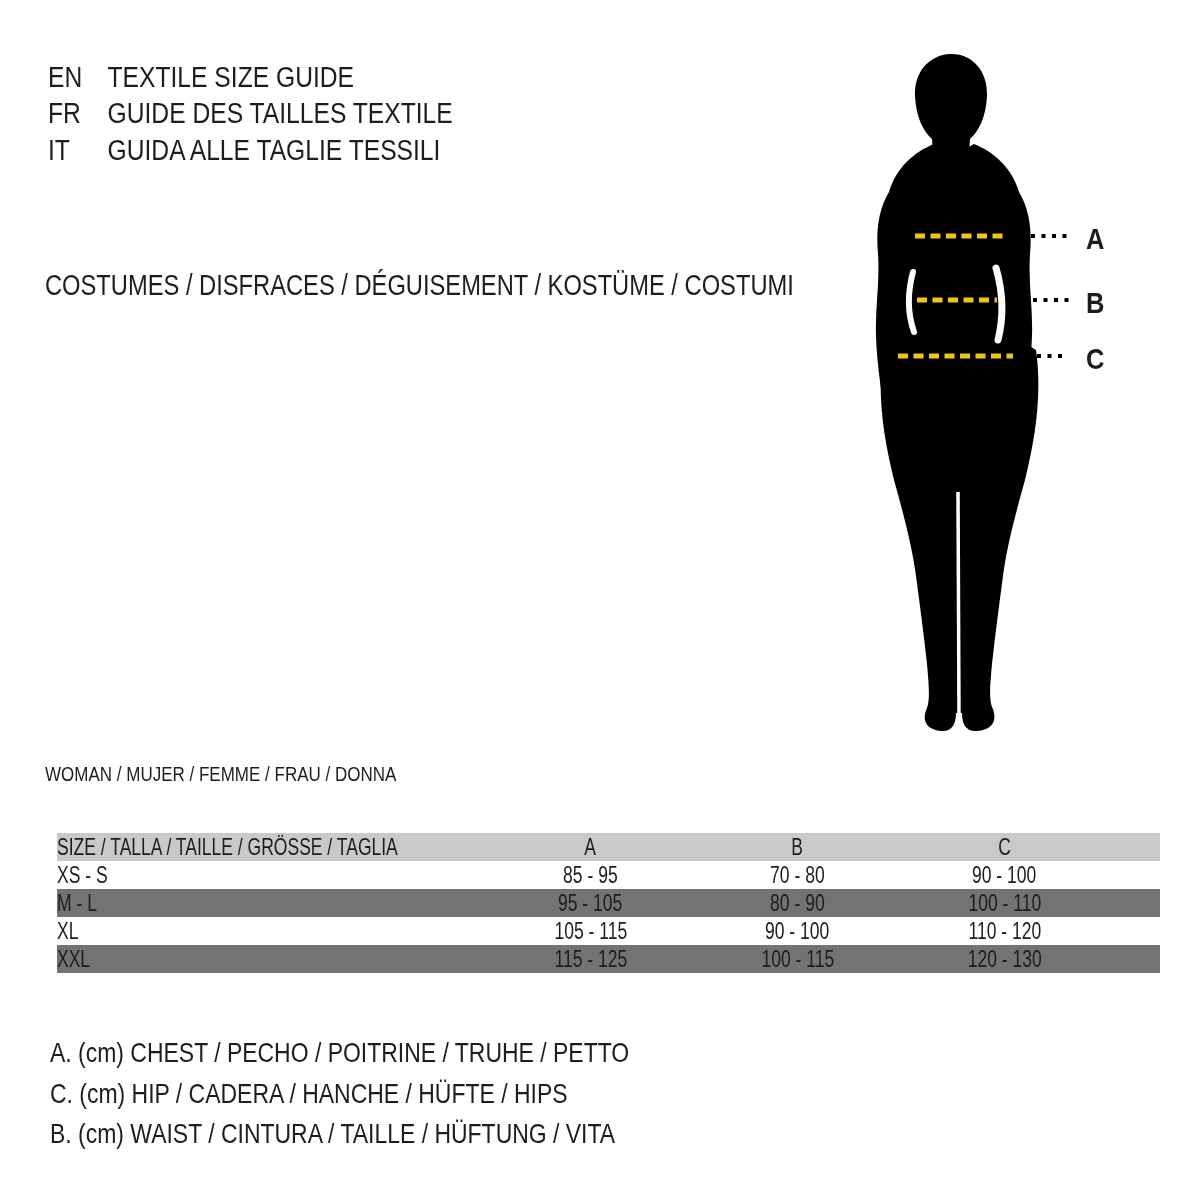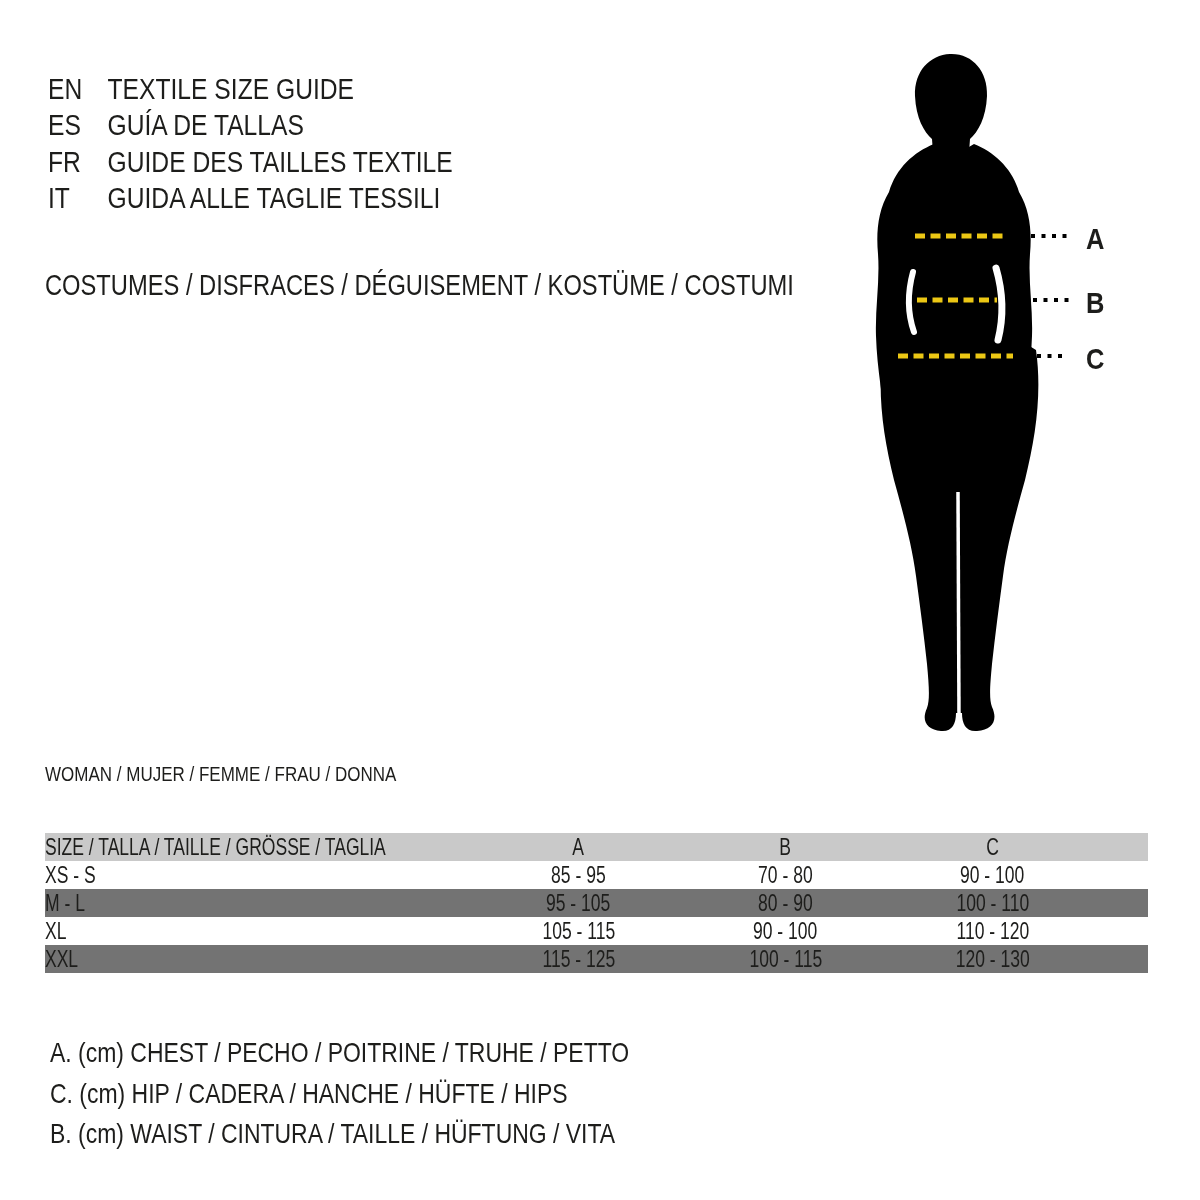--- a/index.html
+++ b/index.html
@@ -14,57 +14,56 @@
   .abs { position: absolute; }
 
   
   .cx { display: inline-block; transform-origin: 0 50%; white-space: nowrap; }
   .sx85 { transform: scaleX(.85); }
   .sx82 { transform: scaleX(.82); }
   .sx79 { transform: scaleX(.79); }
   .cxc { display: inline-block; transform: scaleX(.73); transform-origin: 50% 50%; white-space: nowrap; }
 
   
-  .lang-block { left: 48px; top: 59px; margin-top: 12px; }
+  .lang-block { left: 48px; top: 59px; }
   .lang-row { height: 36.4px; display: block; font-size: 29px; line-height: 36.4px; }
   .lang-code { display: inline-block; width: 70px; }
   .lang-title { display: inline-block; }
 
   
   .category-title { left: 45px; top: 268px; font-size: 30px; font-weight: normal; line-height: 34px; }
 
   
   .figure-svg { left: 850px; top: 40px; width: 280px; height: 700px; }
   .measure-label { left: 1086px; font-size: 30px; font-weight: bold; line-height: 30px; }
   .measure-label .cx { transform-origin: 0 50%; }
 
   
   .section-title { left: 45px; top: 758px; font-size: 20px; line-height: 32px; text-align: right; }
 
   
   .size-table-wrap { left: 45px; top: 833px; width: 1103px; }
-  table.size-table { border-collapse: collapse; width: 1103px; table-layout: fixed; font-size: 24px; }
+  table.size-table { border-collapse: collapse; width: 1103px; table-layout: fixed; font-size: 24px; margin-left: 12px; }
   table.size-table td, table.size-table th { font-weight: normal; padding: 0; overflow: hidden; }
   tr.head-row { background: #c9c9c9; height: 25px; }
   tr.data-row { height: 24px; }
   tr.data-row.alt { background: #737373; }
   td.c-size, th.c-size { text-align: left; padding-left: 4px; }
   td.c-val, th.c-val { text-align: center; }
   .cell-l { display: inline-block; transform: scaleX(.73); transform-origin: 0 50%; white-space: nowrap; }
 
   
   .legend-block { left: 50px; top: 1033px; }
   .legend-line { height: 40.5px; font-size: 28px; line-height: 40.5px; }
 </style>
 </head>
 <body>
 
 <div class="abs lang-block">
   <div class="lang-row"><span class="cx sx85"><span class="lang-code">EN</span><span class="lang-title">TEXTILE SIZE GUIDE</span></span></div>
-  <div class="lang-row"><span class="cx sx85"><span class="lang-code">ES</span><span class="lang-title">GUÍA DE TALLAS</span></span></div>
   <div class="lang-row"><span class="cx sx85"><span class="lang-code">FR</span><span class="lang-title">GUIDE DES TAILLES TEXTILE</span></span></div>
   <div class="lang-row"><span class="cx sx85"><span class="lang-code">IT</span><span class="lang-title">GUIDA ALLE TAGLIE TESSILI</span></span></div>
 </div>
 
 <div class="abs category-title"><span class="cx sx79">COSTUMES / DISFRACES / DÉGUISEMENT / KOSTÜME / COSTUMI</span></div>
 
 <svg class="abs figure-svg" viewBox="0 0 280 700" xmlns="http://www.w3.org/2000/svg">
 
   <path d="M 100 14 C 122 13 138 31 137 56 C 136 78 128 92 120 99 L 119 113 C 110 121 90 121 83 113 L 82 99 C 74 92 66 78 65 56 C 64 31 80 15 100 14 Z" fill="#000000"></path>
 

